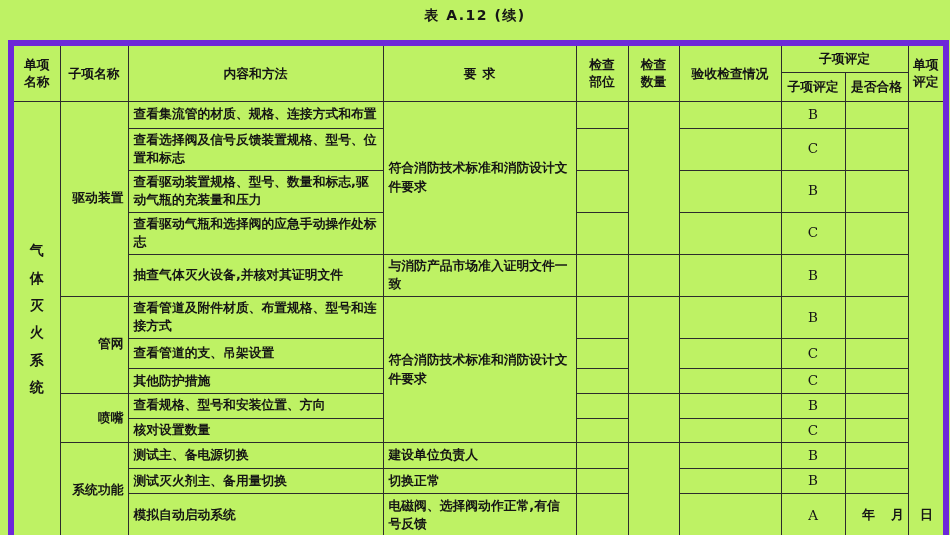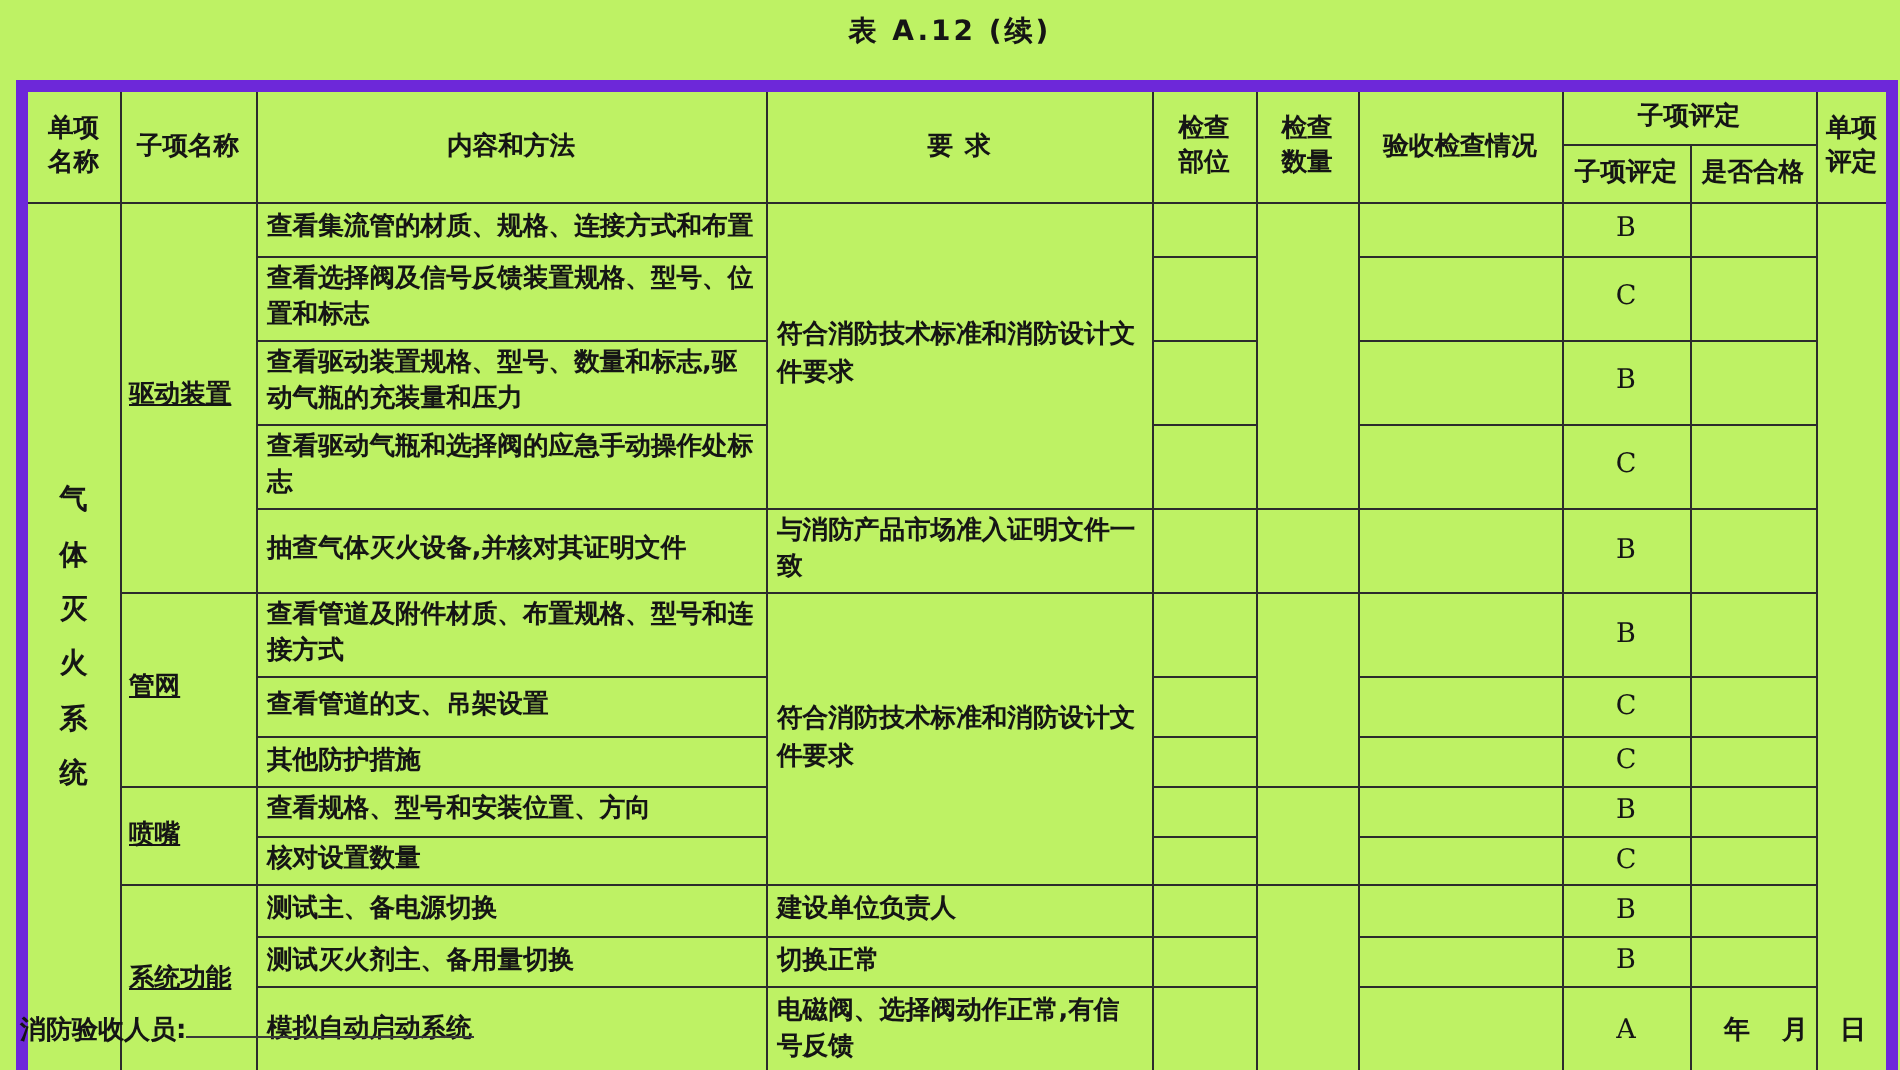--- a/index.html
+++ b/index.html
@@ -31,21 +31,21 @@
     line-height: 1.45;
   }
   .acceptance th { text-align: center; padding: 2px 3px; line-height: 1.35; }
   th.narrow { padding: 2px 9px; }
   th.xnarrow { padding: 10px 3px; }
   th.req-h { letter-spacing: 6px; text-indent: 6px; }
   td.item-name-cell {
     text-align: center; padding: 2px 9px;
     font-size: 14px; line-height: 1.95;
   }
-  td.subitem-cell { text-align: left; text-decoration: underline; }
+  td.subitem-cell { text-align: right; }
   td.content-cell, td.req-cell { text-align: left; padding: 2px 4px 2px 5px; }
   td.grade-cell {
     text-align: center;
     font-family: "DejaVu Serif", serif;
     font-weight: 500; font-size: 13.5px;
   }
   .footer-line { position: absolute; top: 506px; font-size: 13px; font-weight: 600; white-space: nowrap; }
   .f-inspector { left: 10px; }
   .f-builder { left: 367px; }
   .blank-rule {
@@ -201,23 +201,20 @@
       <td class="content-cell">模拟自动启动系统</td>
       <td class="req-cell">电磁阀、选择阀动作正常,有信号反馈</td>
       <td></td>
       <td></td>
       <td class="grade-cell">A</td>
       <td></td>
     </tr>
   </tbody>
     </table>
 
-  <div class="footer-line f-inspector">
-    <span>消防验收人员:</span><span class="blank-rule rule-1"></span>
-  </div>
 
 
   <div class="footer-line f-date">
     <span>年</span>
     <span>月</span>
     <span>日</span>
   </div>
 
 </div>
 

